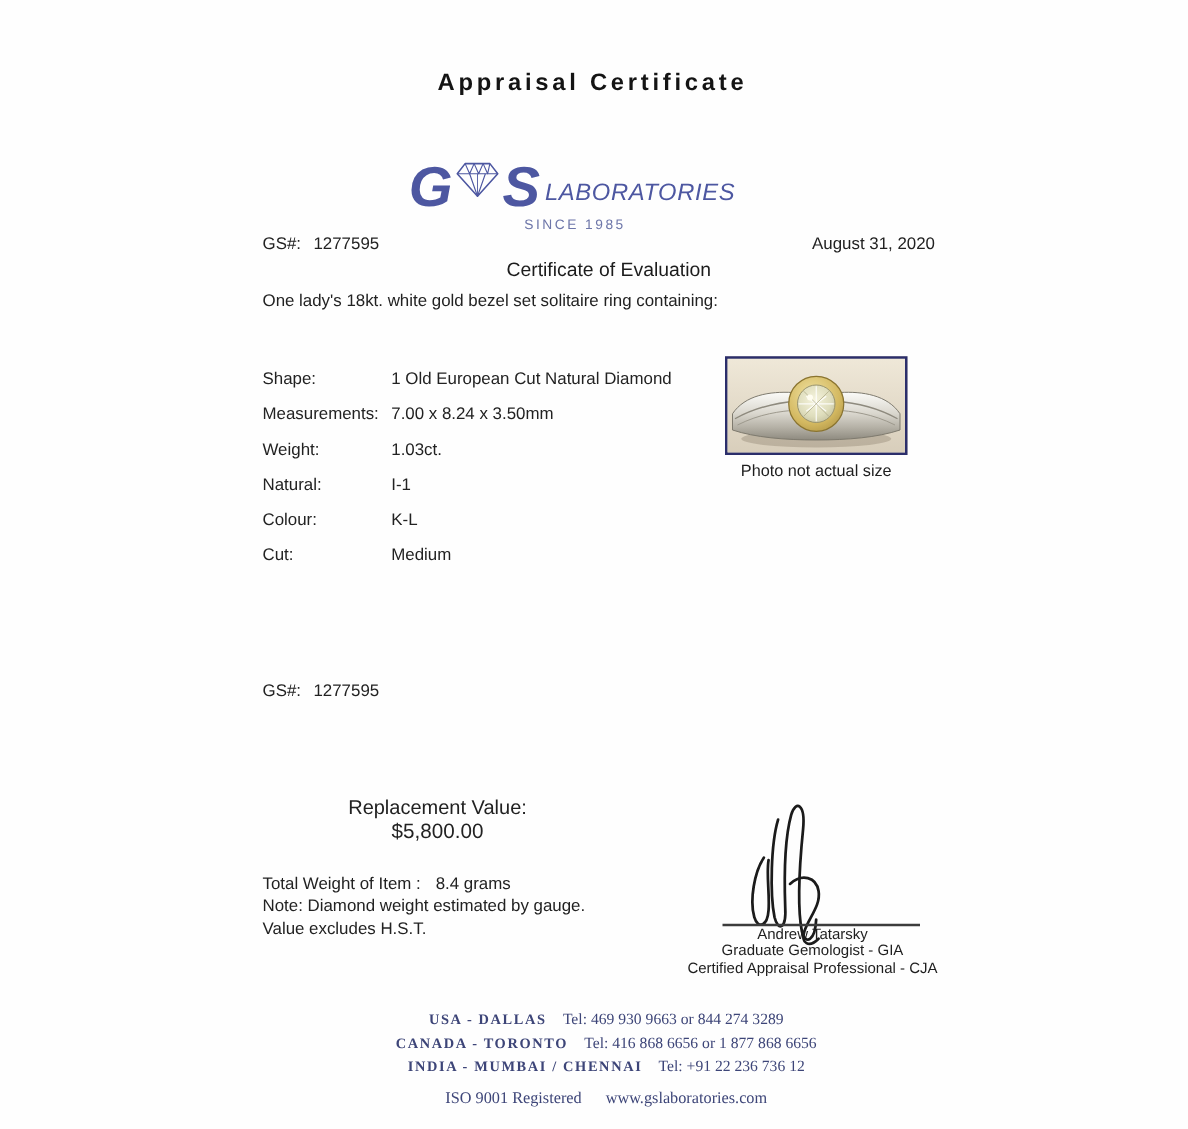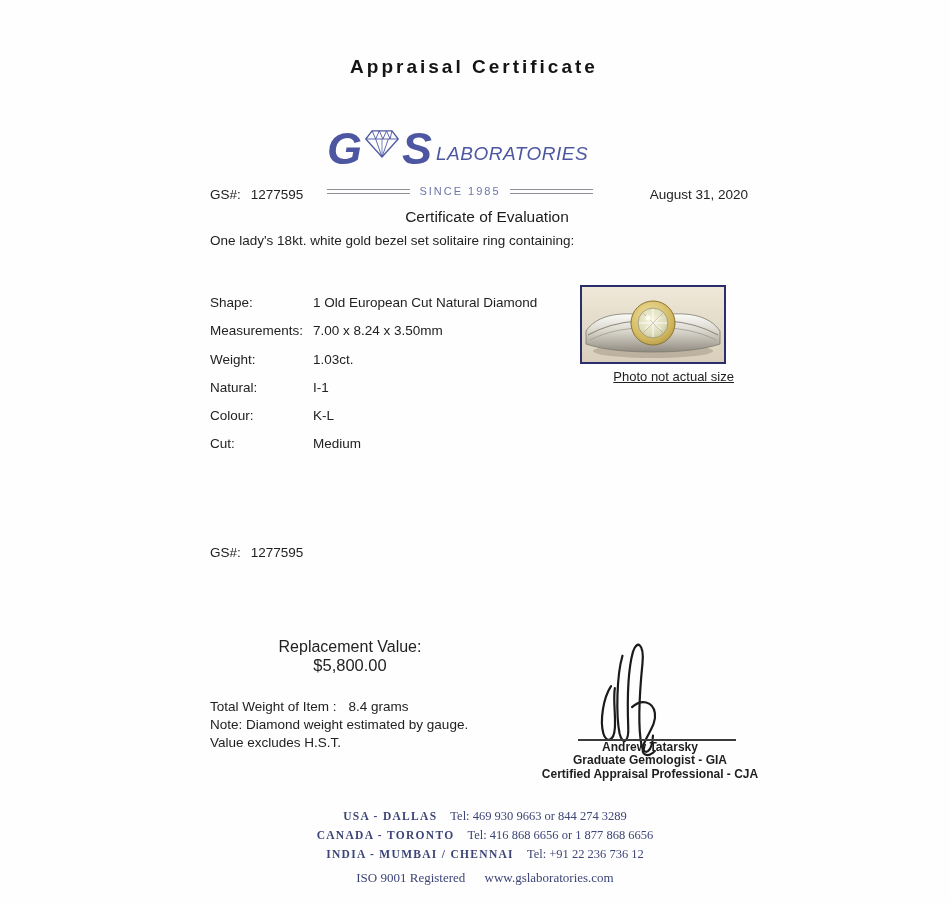--- a/index.html
+++ b/index.html
@@ -27,21 +27,21 @@
   .logo-row { display:flex; align-items:flex-end; }
   .logo-letter {
     font-size:45px; font-weight:bold; font-style:italic;
     color:#4d57a1; line-height:0.78; letter-spacing:-2px;
   }
   .logo-diamond { margin:0 2px 2px 4px; }
   .logo-word {
     font-size:19px; font-style:italic; color:#4d57a1;
     letter-spacing:0.5px; margin-left:6px; padding-bottom:1px;
   }
-  .since-rule { display:flex; align-items:center; margin-top:19px; }
+  .since-rule { display:flex; align-items:center; margin-top:5px;flex-direction:column; }
   .since-rule .rule {
     flex:1; height:5px;
     border-top:1px solid #8f9097; border-bottom:1px solid #8f9097;
   }
   .since-text {
     padding:0 9px; font-size:11px; letter-spacing:2px;
     color:#6d76a9; white-space:nowrap;
   }
 
   
@@ -62,21 +62,21 @@
 
   
   .photo-frame {
     position:absolute; top:285px; left:580px;
     width:146px; height:79px;
     border:2px solid #2b2e6b;
     background:#e7e0cf;
   }
   .photo-caption {
     position:absolute; top:369px; left:572px; width:162px;
-    text-align:right; font-size:13px; color:#1e1e1e;text-decoration:underline;
+    text-align:center; font-size:13px; color:#1e1e1e;
   }
 
   
   .gs-line2 { position:absolute; top:545px; left:210px; font-size:13.5px; }
   .valuation {
     position:absolute; top:637px; left:200px; width:300px;
     text-align:center; line-height:19px;
   }
   .valuation .vlabel { font-size:16px; }
   .valuation .vamount { font-size:16.5px; }
@@ -84,21 +84,21 @@
   
   .notes { position:absolute; top:698px; left:210px; font-size:13.5px; line-height:18.2px; }
   .notes .wrow { display:flex; }
   .notes .wlabel { margin-right:12px; }
 
   
   .sig-svg { position:absolute; top:636px; left:592px; }
   .sig-line { position:absolute; top:739px; left:578px; width:158px; height:2px; background:#3c3c3c; }
   .signatory {
     position:absolute; top:741px; left:520px; width:260px;
-    text-align:center; font-size:12px; line-height:13.4px; color:#1e1e1e;font-weight:bold;
+    text-align:center; font-size:12px; line-height:13.4px; color:#1e1e1e;
   }
 
   
   .footer {
     position:absolute; top:806px; left:20px; width:930px;
     text-align:center; color:#3d4578;
     font-family:Liberation Serif, serif;
   }
   .office-line { line-height:17px; white-space:nowrap; }
   .office-loc {

